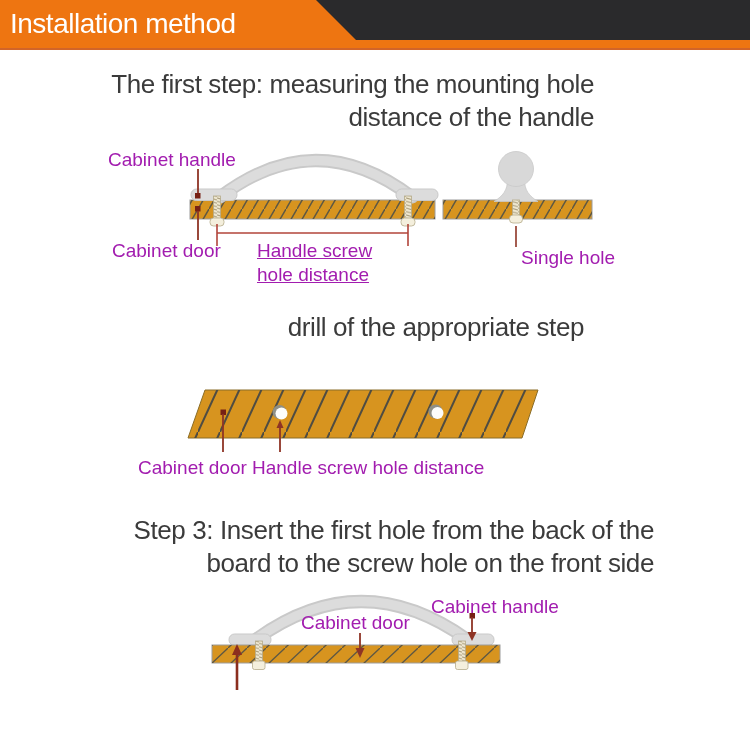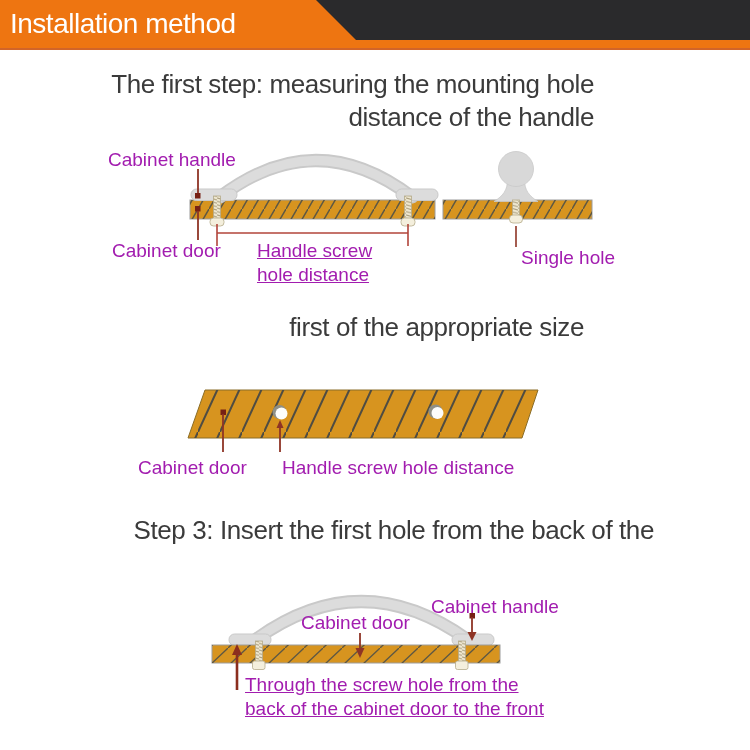--- a/index.html
+++ b/index.html
@@ -22,21 +22,21 @@
   #title2{left:0;top:311px;width:584px;}
   #title3{left:0;top:514px;width:654px;}
   
   .lbl{position:absolute;font-size:19px;line-height:24px;color:#a21caf;white-space:nowrap;}
   .lbl span{display:block;text-decoration:underline;}
   #l1-handle{left:108px;top:148px;}
   #l1-door{left:112px;top:239px;}
   #l1-dist{left:257px;top:239px;}
   #l1-single{left:473px;top:246px;margin-left:48px;}
   #l2-door{left:138px;top:456px;}
-  #l2-dist{left:282px;top:456px;}
+  #l2-dist{left:252px;top:456px;}
   #l3-door{left:301px;top:611px;}
   #l3-handle{left:431px;top:595px;}
   #l3-caption{left:245px;top:673px;}
   
   .diag{position:absolute;}
   #svg1{left:80px;top:145px;}
   #svg2{left:120px;top:385px;}
   #svg3{left:180px;top:588px;}
 </style>
 </head>
@@ -118,21 +118,21 @@
 
   <div class="lbl" id="l1-handle">Cabinet handle</div>
   <div class="lbl" id="l1-door">Cabinet door</div>
   <div class="lbl" id="l1-dist">
     <span>Handle screw</span>
     <span>hole distance</span>
   </div>
   <div class="lbl" id="l1-single">Single hole</div>
 
   <div class="step-title" id="title2">
-    <span>first of the appropriate size</span>
+    <span>drill of the appropriate step</span>
   </div>
 
   <svg id="svg2" class="diag" width="450" height="90" viewBox="120 385 450 90">
     <defs>
       <pattern id="h2" width="22" height="48" patternUnits="userSpaceOnUse">
         <line x1="0" y1="48" x2="22" y2="0" stroke="#4f4c42" stroke-width="2"></line>
       </pattern>
     </defs>
     <g>
       <path d="M205,390 L538,390 L522,438 L188,438 Z" fill="#D7941F" stroke="#8a6d28" stroke-width="1"></path>
@@ -154,20 +154,21 @@
       <polygon points="280,420 276.5,428 283.5,428" fill="#8E3425"></polygon>
       <line x1="280" y1="426" x2="280" y2="452" stroke="#8E3425" stroke-width="1.8"></line>
     </g>
   </svg>
 
   <div class="lbl" id="l2-door">Cabinet door</div>
   <div class="lbl" id="l2-dist">Handle screw hole distance</div>
 
   <div class="step-title" id="title3">
     <span>Step 3: Insert the first hole from the back of the</span>
+    <span>board to the screw hole on the front side</span>
   </div>
 
   <svg id="svg3" class="diag" width="420" height="112" viewBox="180 588 420 112">
     <defs>
       <pattern id="h3" width="19" height="18" patternUnits="userSpaceOnUse">
         <line x1="0" y1="18" x2="19" y2="0" stroke="#5d5743" stroke-width="1.3"></line>
       </pattern>
       <pattern id="thr3" width="7" height="3.4" patternUnits="userSpaceOnUse">
         <rect width="7" height="3.4" fill="#EFE8D2"></rect>
         <line x1="0" y1="0.8" x2="7" y2="2.6" stroke="#ab9f7d" stroke-width="1"></line>
@@ -205,18 +206,14 @@
     </g>
     <g>
       <rect x="469.5" y="613" width="5.5" height="5.5" fill="#772114"></rect>
       <line x1="472" y1="617" x2="472" y2="634" stroke="#8E3425" stroke-width="1.8"></line>
       <polygon points="472,641 467.5,632 476.5,632" fill="#8E3425"></polygon>
     </g>
   </svg>
 
   <div class="lbl" id="l3-door">Cabinet door</div>
   <div class="lbl" id="l3-handle">Cabinet handle</div>
-  <div class="lbl" id="l3-caption">
-    <span>Through the screw hole from the</span>
-    <span>back of the cabinet door to the front</span>
-  </div>
 
 </div>
 
 </body></html>

